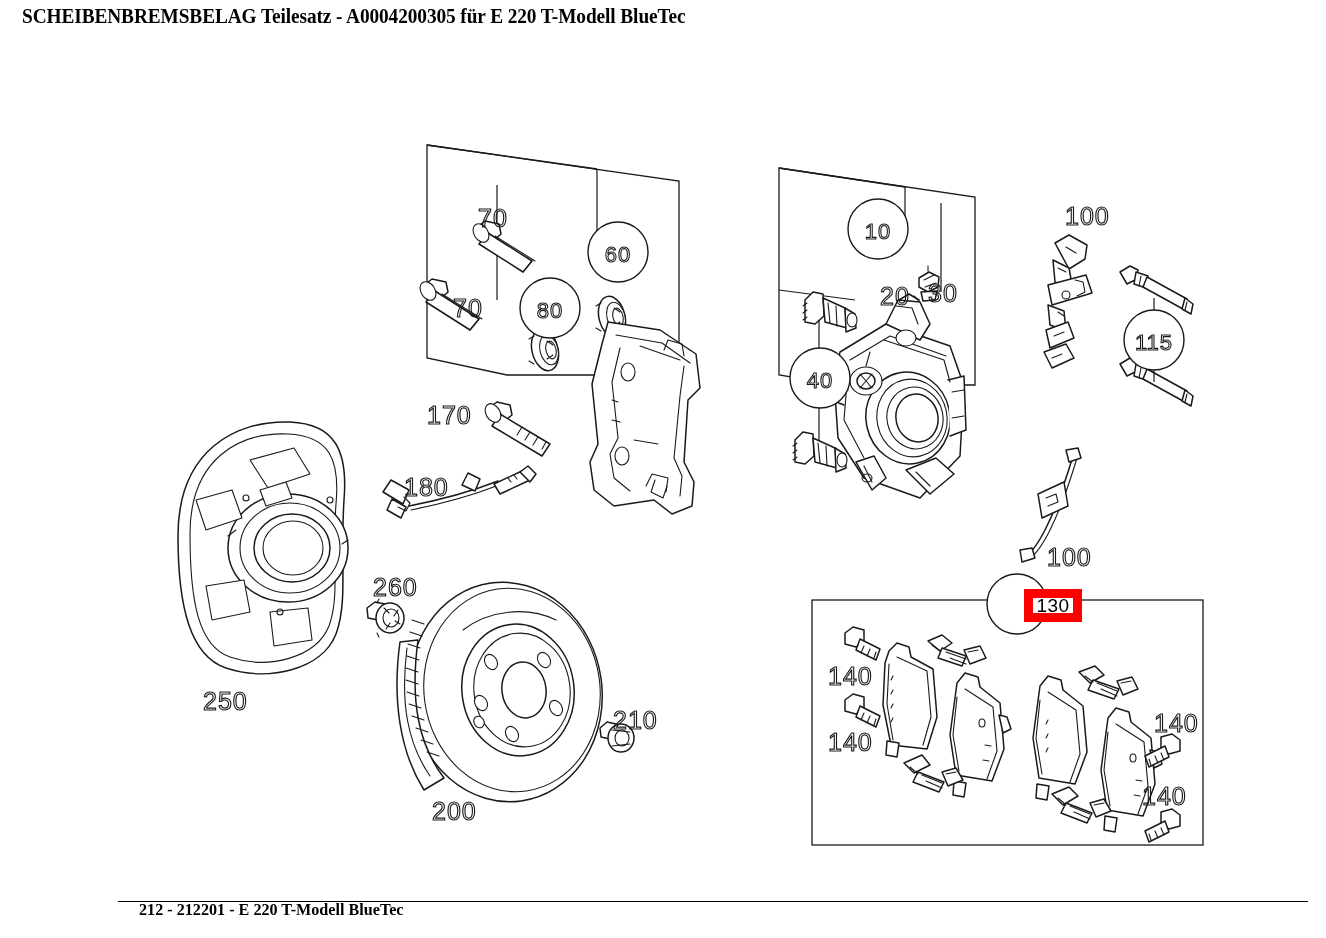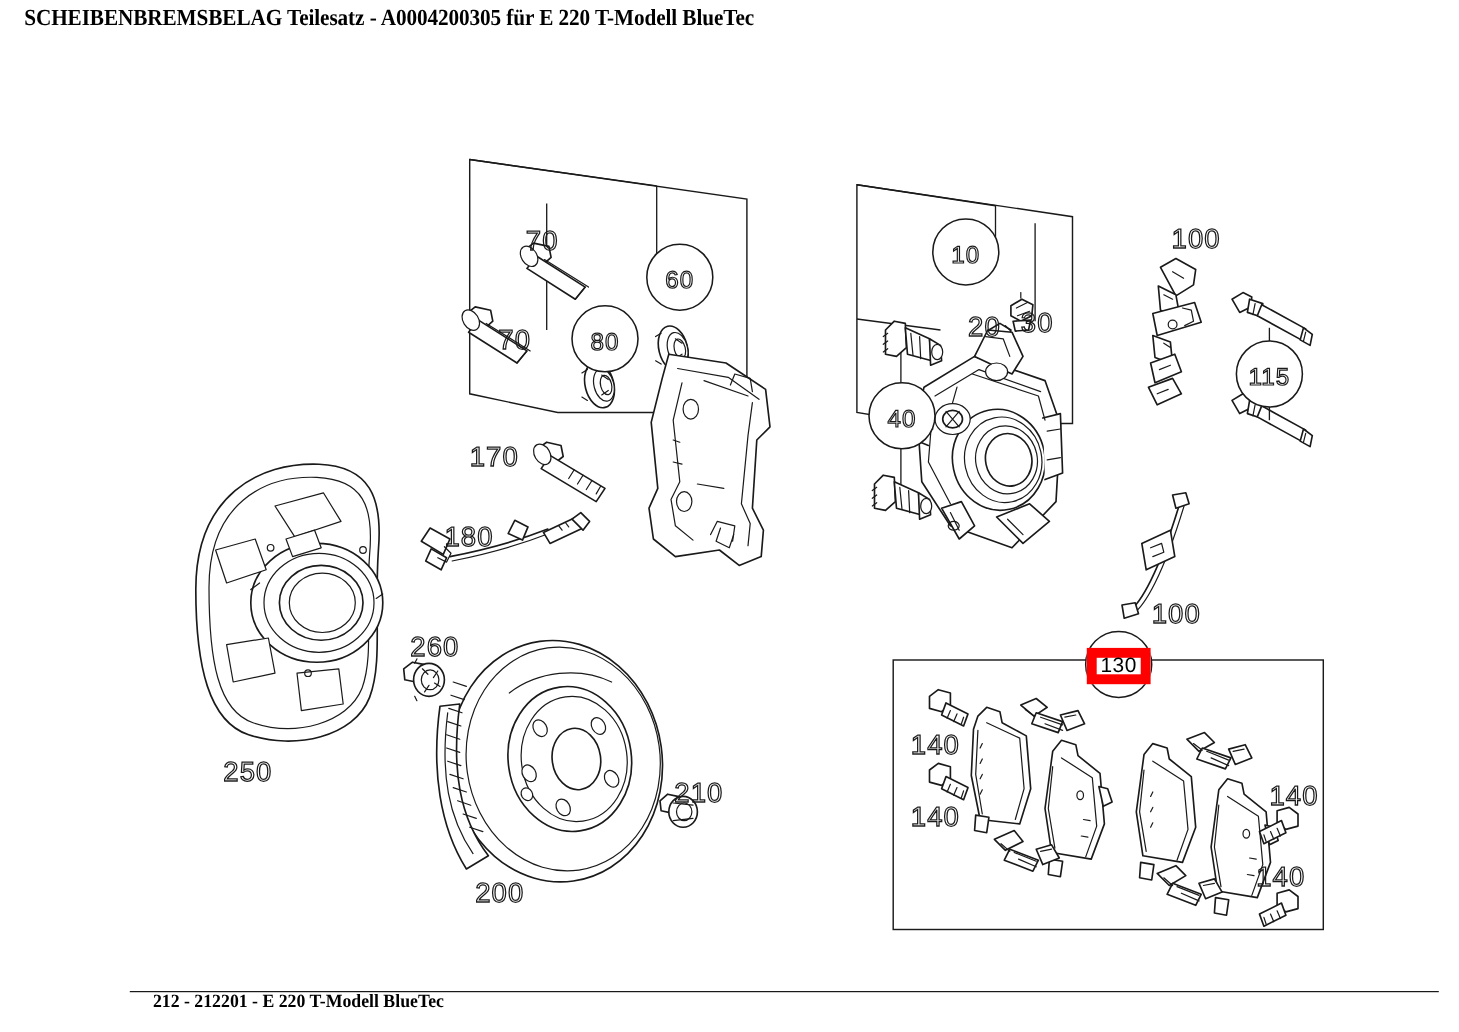--- a/index.html
+++ b/index.html
@@ -468,21 +468,21 @@
     <text class="numc" x="820" y="388">40</text>
     <text class="num" x="1065" y="225">100</text>
     <text class="numc" x="1154" y="350">115</text>
     <text class="num" x="1047" y="566">100</text>
     <text class="num" x="828" y="685">140</text>
     <text class="num" x="828" y="751">140</text>
     <text class="num" x="1154" y="732">140</text>
     <text class="num" x="1142" y="805">140</text>
   </svg>
 
-  <div class="redbox" id="highlight-130" style="left:988px; top:589px; width:58px; height:33px;">
+  <div class="redbox" id="highlight-130" style="left:1024px; top:589px; width:58px; height:33px;">
     <div class="fill"></div>
     <div class="lbl">130</div>
   </div>
 
   <div id="footer-rule"></div>
   <div id="footer-text">212 - 212201 - E 220 T-Modell BlueTec</div>
 
 </div>
 
 </body></html>

